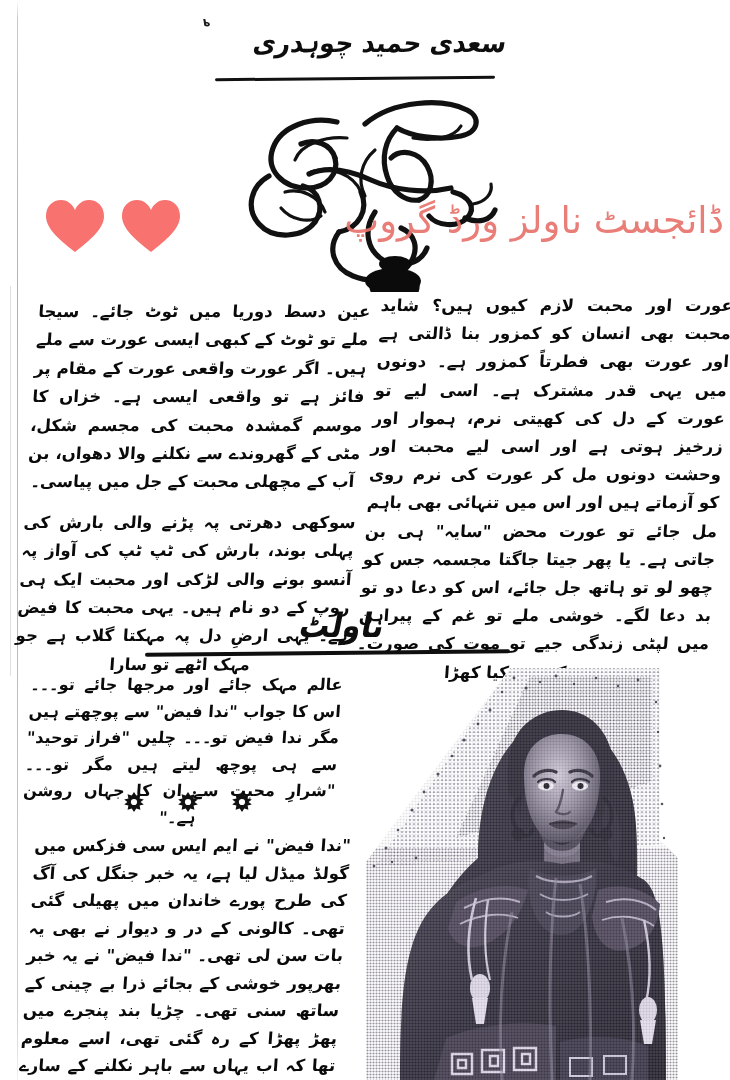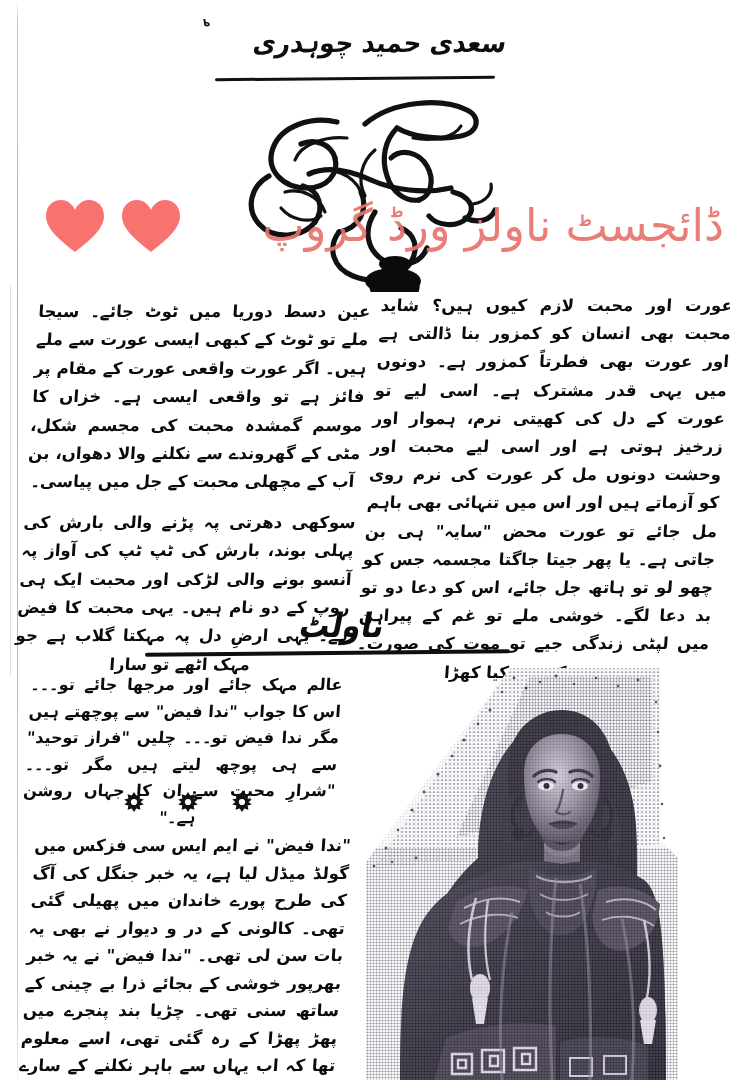--- a/index.html
+++ b/index.html
@@ -132,21 +132,21 @@
 
   
   .watermark {
     position: absolute;
     left: 186px;
     top: 196px;
     width: 538px;
     direction: rtl;
     text-align: right;
     font-family: "DejaVu Sans", sans-serif;
-    font-size: 45px;
+    font-size: 37px;
     font-weight: 400;
     color: #e8736c;
     line-height: 1.35;
     white-space: nowrap;
     letter-spacing: 0px;
     opacity: 0.92;
   }
 
   
   .col {

